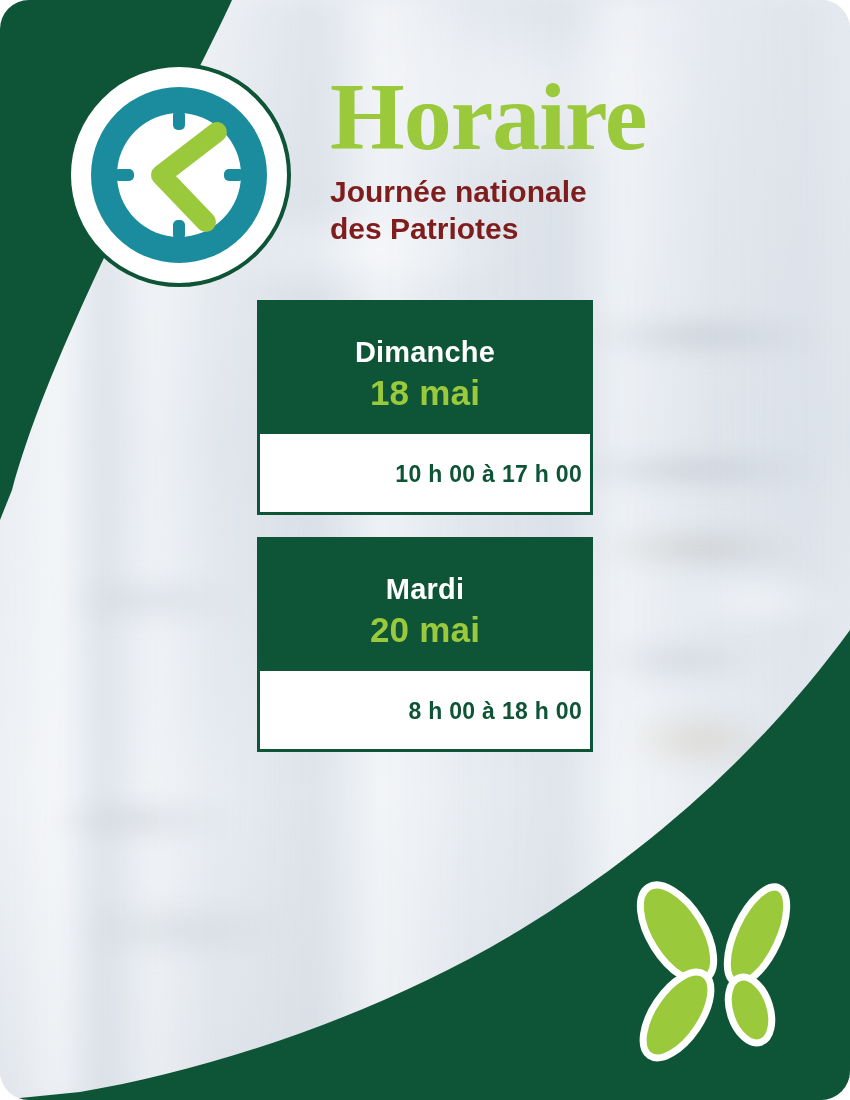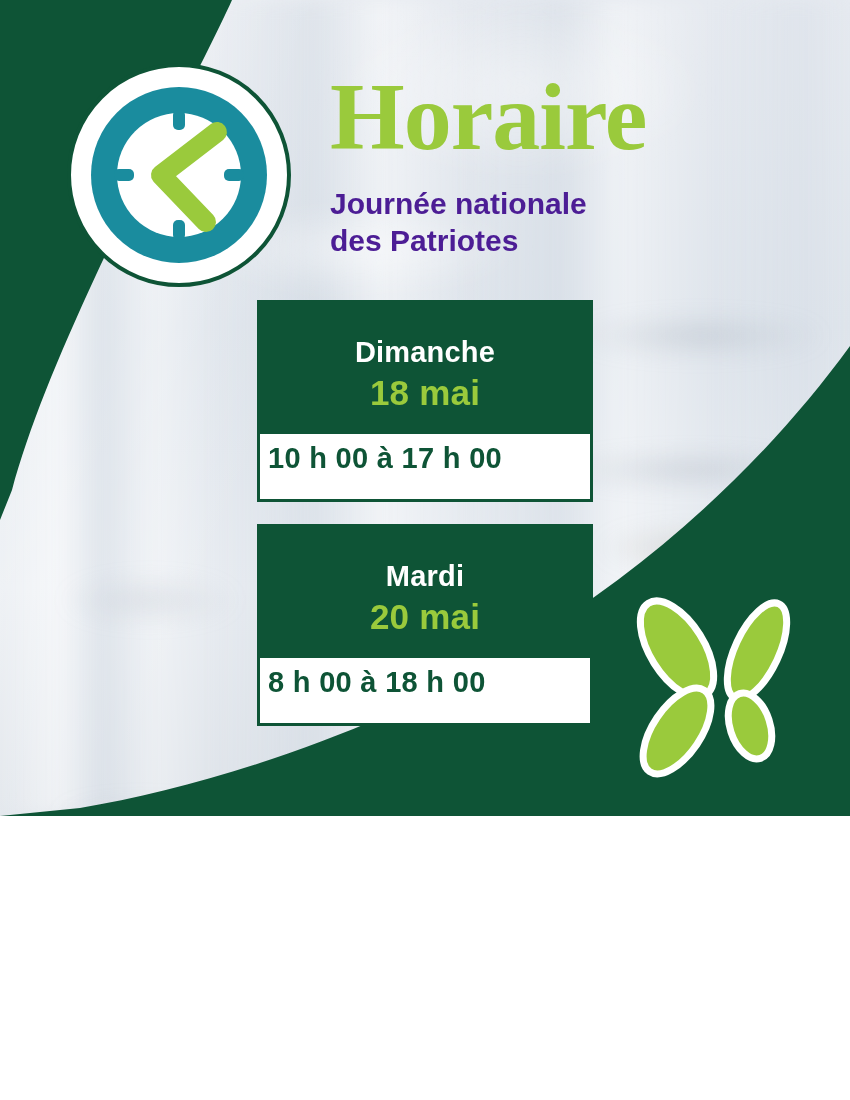--- a/index.html
+++ b/index.html
@@ -6,23 +6,24 @@
 
   html, body {
     width:850px; height:1100px;
     background:#ffffff;
     font-family:"Liberation Sans", sans-serif;
     overflow:hidden;
   }
 
   .poster {
     position:relative;
-    width:850px; height:816px;
+    width:850px; height:1100px;
     overflow:hidden;
     background:#e3e8ee;
+    border-radius:29px;
   }
 
   
   .photo-bg {
     position:absolute; inset:0;
     background:
       linear-gradient(112deg, rgba(255,255,255,0.55) 0%, rgba(255,255,255,0.0) 38%),
       linear-gradient(180deg, #e6eaf0 0%, #dfe5ec 40%, #e9edf2 72%, #dfe4ea 100%);
     filter:blur(0px);
   }
@@ -97,26 +98,26 @@
   .poster-title {
     font-family:"Liberation Serif", serif;
     font-weight:bold;
     font-size:96px;
     line-height:0.98;
     color:#9ACA3C;
     letter-spacing:-1px;
   }
 
   .poster-subtitle {
-    margin-top:22px;
+    margin-top:10px;
     font-family:"Liberation Sans", sans-serif;
     font-weight:bold;
     font-size:30px;
     line-height:1.22;
-    color:#4c1d95;
+    color:#7f1d1d;
     max-width:330px;
   }
 
   
   .schedule {
     position:absolute;
     left:257px; top:300px;
     width:336px;
   }
 
@@ -143,24 +144,24 @@
     line-height:1.2;
     margin-top:3px;
     letter-spacing:0.2px;
   }
 
   .card-hours {
     background:#ffffff;
     border:3px solid #0E5436;
     border-top:none;
     color:#0E5436;
-    font-size:29px;
-    font-weight:bold;
-    text-align:left;
-    padding:8px 8px 24px;
+    font-size:23px;
+    font-weight:bold;
+    text-align:right;
+    padding:27px 8px 24px;
     letter-spacing:0.3px;
   }
 
   
   .butterfly {
     position:absolute;
     right:22px; bottom:30px;
     width:215px; height:195px;
   }
 </style>

